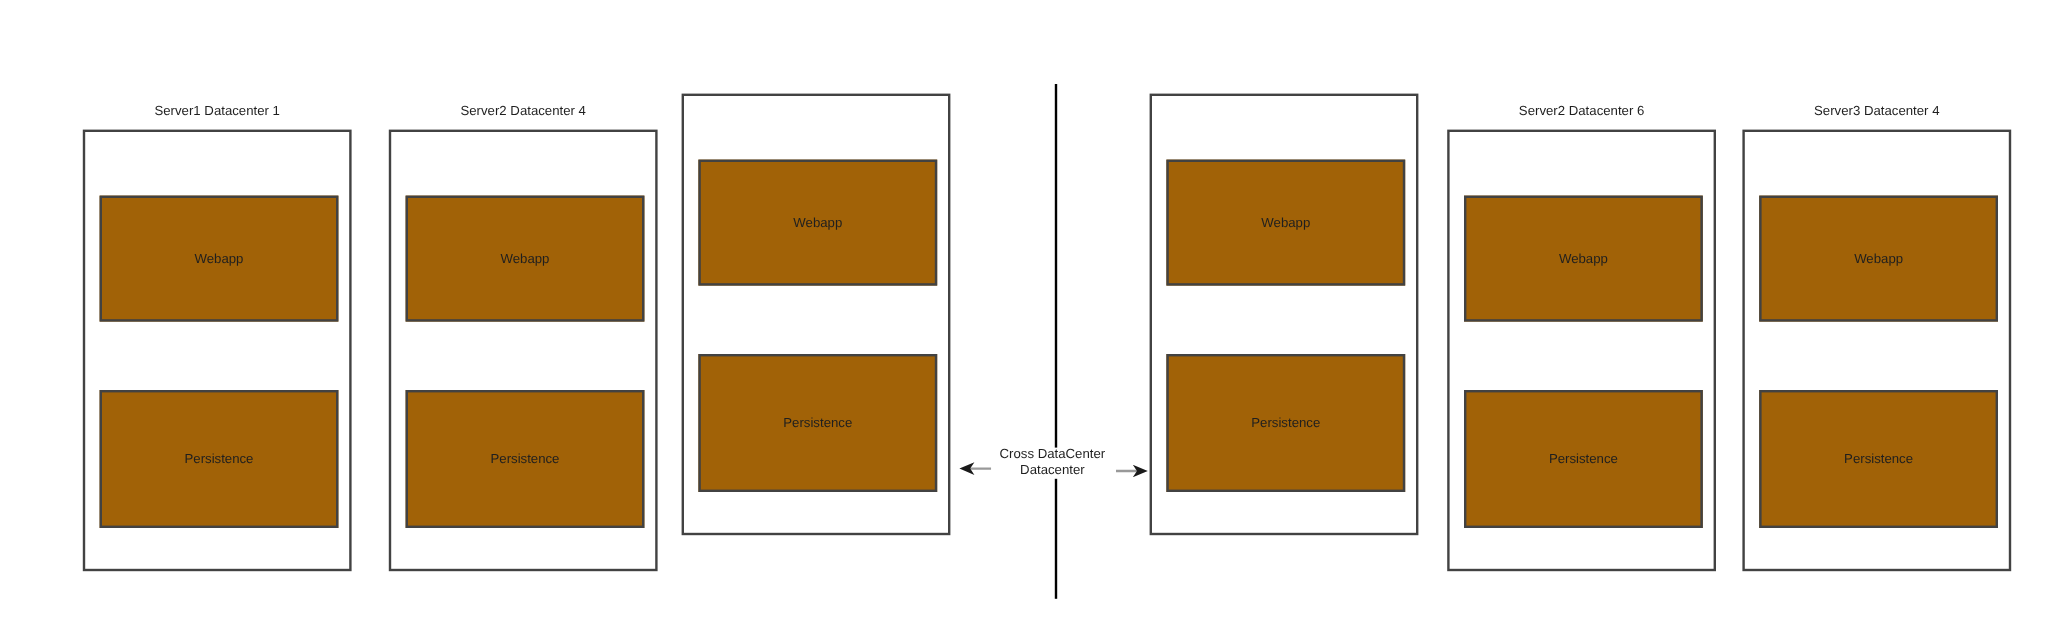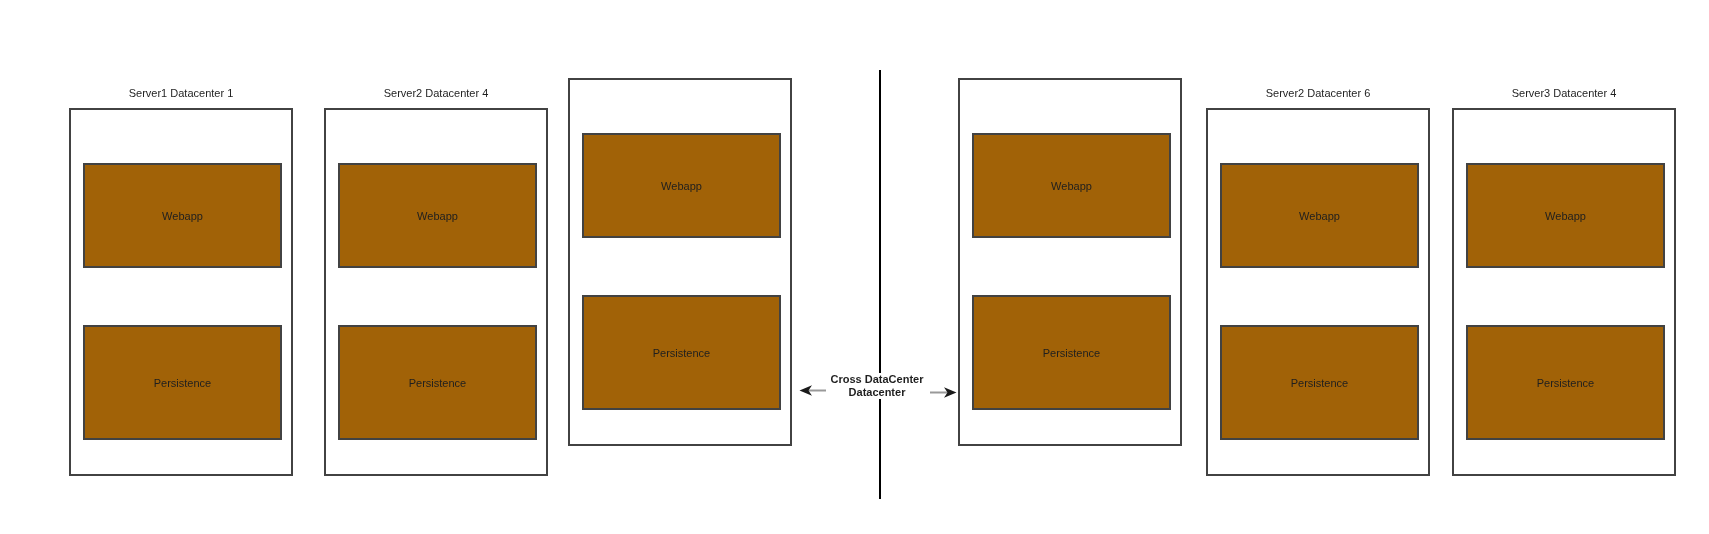--- a/index.html
+++ b/index.html
@@ -69,21 +69,20 @@
     top: 373px;
     transform: translateX(-50%);
     background: #ffffff;
     padding: 0 4px;
     text-align: center;
     font-size: 11px;
     line-height: 13px;
     color: #1f1f1f;
     z-index: 2;
     white-space: nowrap;
-    font-weight: bold;
   }
   .arrow {
     position: absolute;
     z-index: 2;
   }
   .arrow.left  { left: 799px; top: 384px; }
   .arrow.right { left: 930px; top: 386px; }
 </style>
 </head>
 <body>

